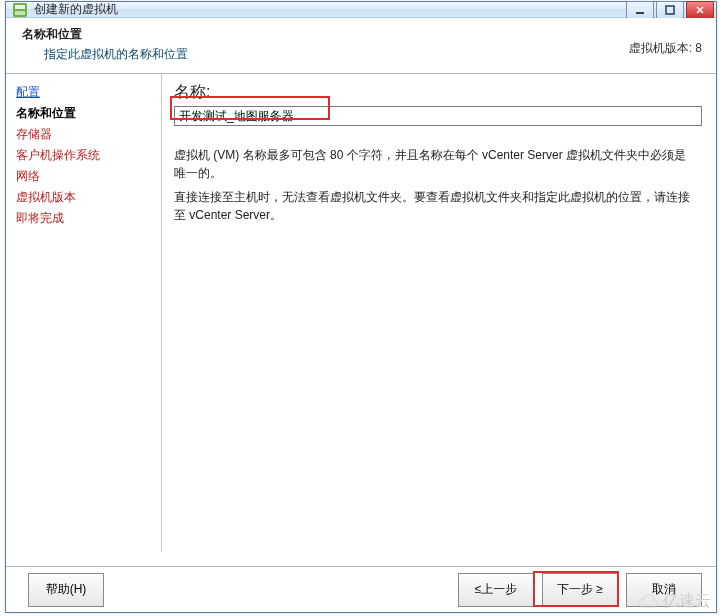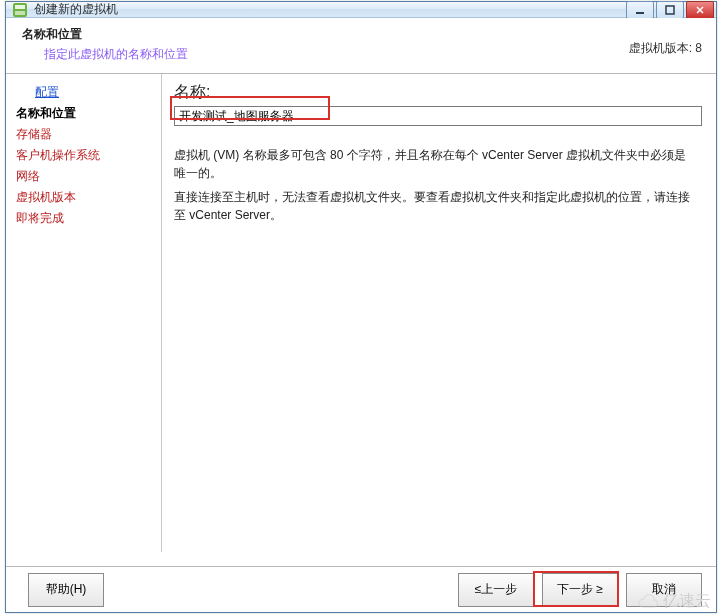--- a/index.html
+++ b/index.html
@@ -44,38 +44,38 @@
     font-size: 10px; color: #2d3e50;
   }
   .win-btn.close { background: linear-gradient(to bottom,#e88,#c9302c); color:#fff; border-color:#a03028;}
   .header-area {
     padding: 8px 14px 10px 14px;
     border-bottom: 1px solid #b8b8b8;
     background: #ffffff;
     position: relative;
   }
   .header-title { font-weight: bold; font-size: 12px; color: #222; padding-left: 2px;}
-  .header-sub { font-size: 12px; color: #8b5cf6; padding-left: 24px; margin-top: 3px;}
+  .header-sub { font-size: 12px; color: #0c4a6e; padding-left: 24px; margin-top: 3px;}
   .header-version { position: absolute; right: 14px; top: 22px; font-size: 12px; color: #333; }
   .body-area {
     display: flex;
     height: 478px;
   }
   .sidebar {
     width: 160px;
     padding: 8px 0 0 10px;
     border-right: 1px solid #c9c9c9;
   }
   .sidebar-item {
     font-size: 12px;
     padding: 2px 0;
     color: #b91c1c;
     cursor: default;
   }
-  .sidebar-item.link { color: #1a4fcf; text-decoration: underline; cursor: pointer; margin-left: 19px;}
+  .sidebar-item.link { color: #1a4fcf; text-decoration: underline; cursor: pointer;}
   .sidebar-item.active { color: #000; font-weight: bold;}
   .content {
     flex: 1;
     padding: 8px 14px 0 12px;
     position: relative;
   }
   .field-label { font-size: 16px; color: #222; }
   .name-input {
     margin-top: 3px;
     width: 528px;

